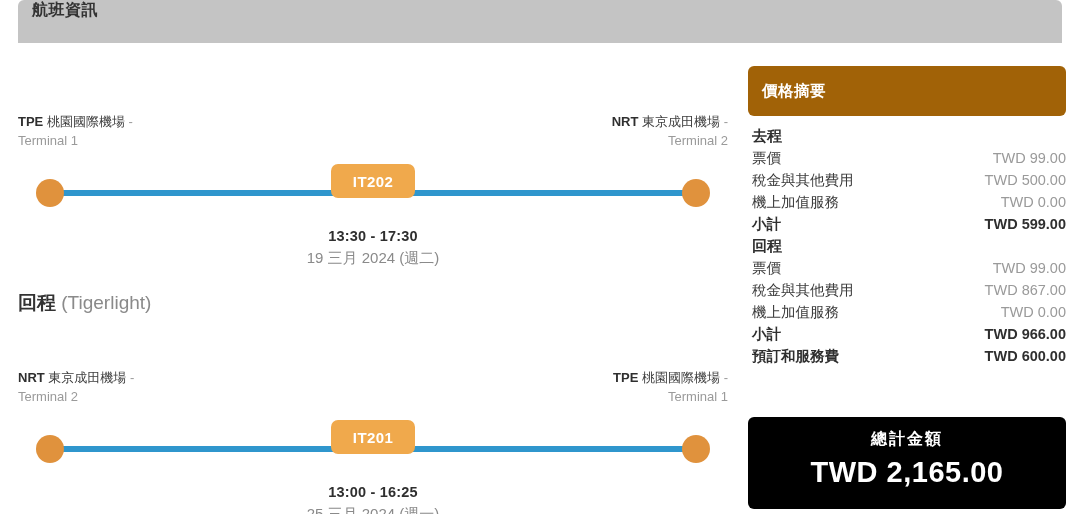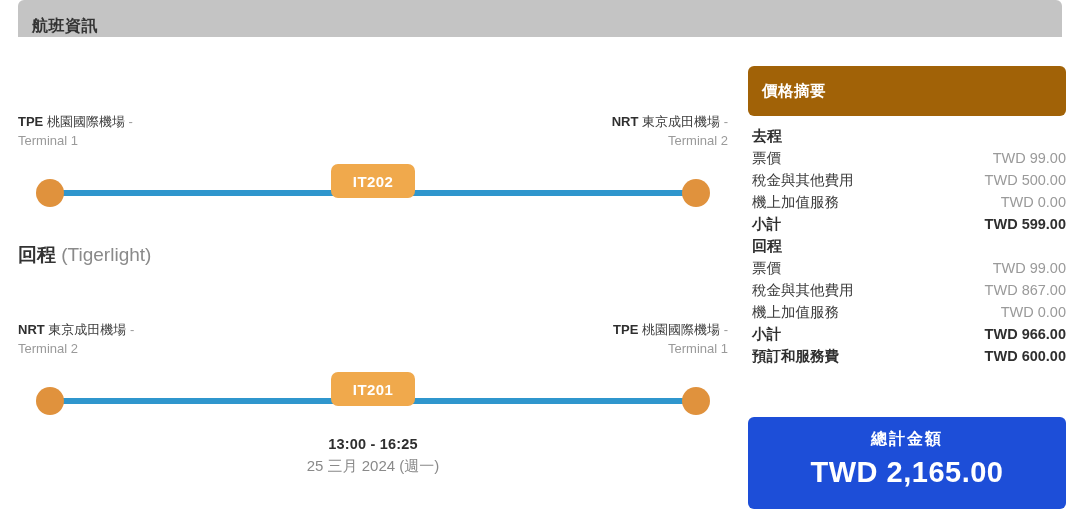--- a/index.html
+++ b/index.html
@@ -18,25 +18,25 @@
     height: 514px;
     background: #ffffff;
   }
 
   
   .section-header {
     position: absolute;
     left: 18px;
     top: 0;
     width: 1044px;
-    height: 37px;
+    height: 43px;
     background: #c4c4c4;
     border-radius: 6px 6px 0 0;
     display: flex;
-    align-items: flex-end;
+    align-items: flex-start;
   }
   .section-header .title {
     margin-left: 14px;
     font-size: 16px;
     font-weight: bold;
     color: #333333;
     letter-spacing: 0.5px;
   }
 
   
@@ -191,21 +191,21 @@
     color: #2f2f2f;
   }
 
   
   .total-box {
     position: absolute;
     left: 748px;
     top: 417px;
     width: 318px;
     height: 92px;
-    background: #1d4ed8;
+    background: #000000;
     border-radius: 6px;
     text-align: center;
     padding-top: 9px;
   }
   .total-box .total-label {
     font-size: 16px;
     font-weight: bold;
     color: #ffffff;
     letter-spacing: 2px;
     line-height: 26px;
@@ -246,20 +246,24 @@
         </div>
       </div>
 
       <div class="route">
         <div class="line"></div>
         <div class="dot left"></div>
         <div class="dot right"></div>
         <div class="flight-badge">IT202</div>
       </div>
 
+      <div class="schedule">
+        <div class="times">13:30 - 17:30</div>
+        <div class="date">19 三月 2024 (週二)</div>
+      </div>
     </div>
 
     <div class="leg inbound">
       <div class="leg-title">
         <span class="dir">回程</span>
         <span class="carrier">(Tigerlight)</span>
       </div>
 
       <div class="airports">
         <div class="airport from">

